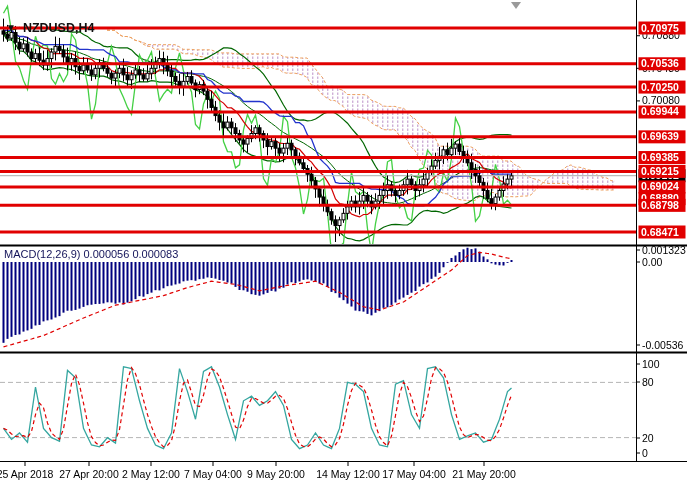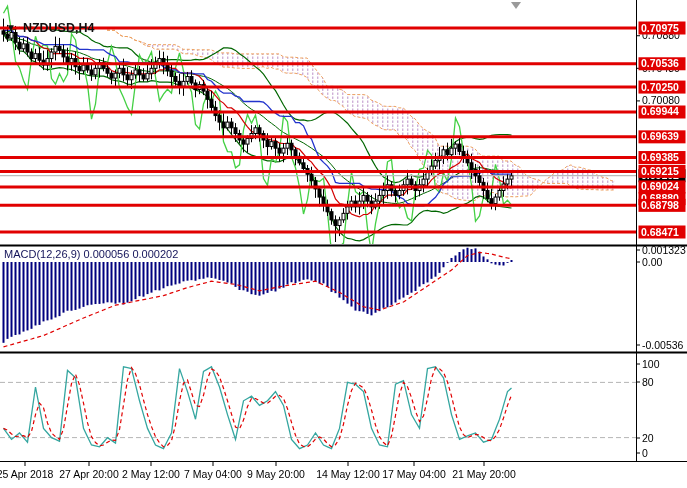--- a/index.html
+++ b/index.html
@@ -517,14 +517,14 @@
         <line x1="414" y1="462" x2="414" y2="466" stroke="#000000"></line>
         <text x="414" y="478" fill="#000" text-anchor="middle" font-size="10.5" font-family="&quot;Liberation Sans&quot;,sans-serif" font-weight="normal">17 May 04:00</text>
         <line x1="484" y1="462" x2="484" y2="466" stroke="#000000"></line>
         <text x="484" y="478" fill="#000" text-anchor="middle" font-size="10.5" font-family="&quot;Liberation Sans&quot;,sans-serif" font-weight="normal">21 May 20:00</text>
       </g>
     </svg>
   <div class="sym">
     <span class="tri">▼</span>
     <span>NZDUSD,H4</span>
   </div>
-  <div class="ind-label" style="top:248px">MACD(12,26,9) 0.000056 0.000202</div>
+  <div class="ind-label" style="top:248px">MACD(12,26,9) 0.000056 0.000083</div>
 </div>
 
 </body></html>

